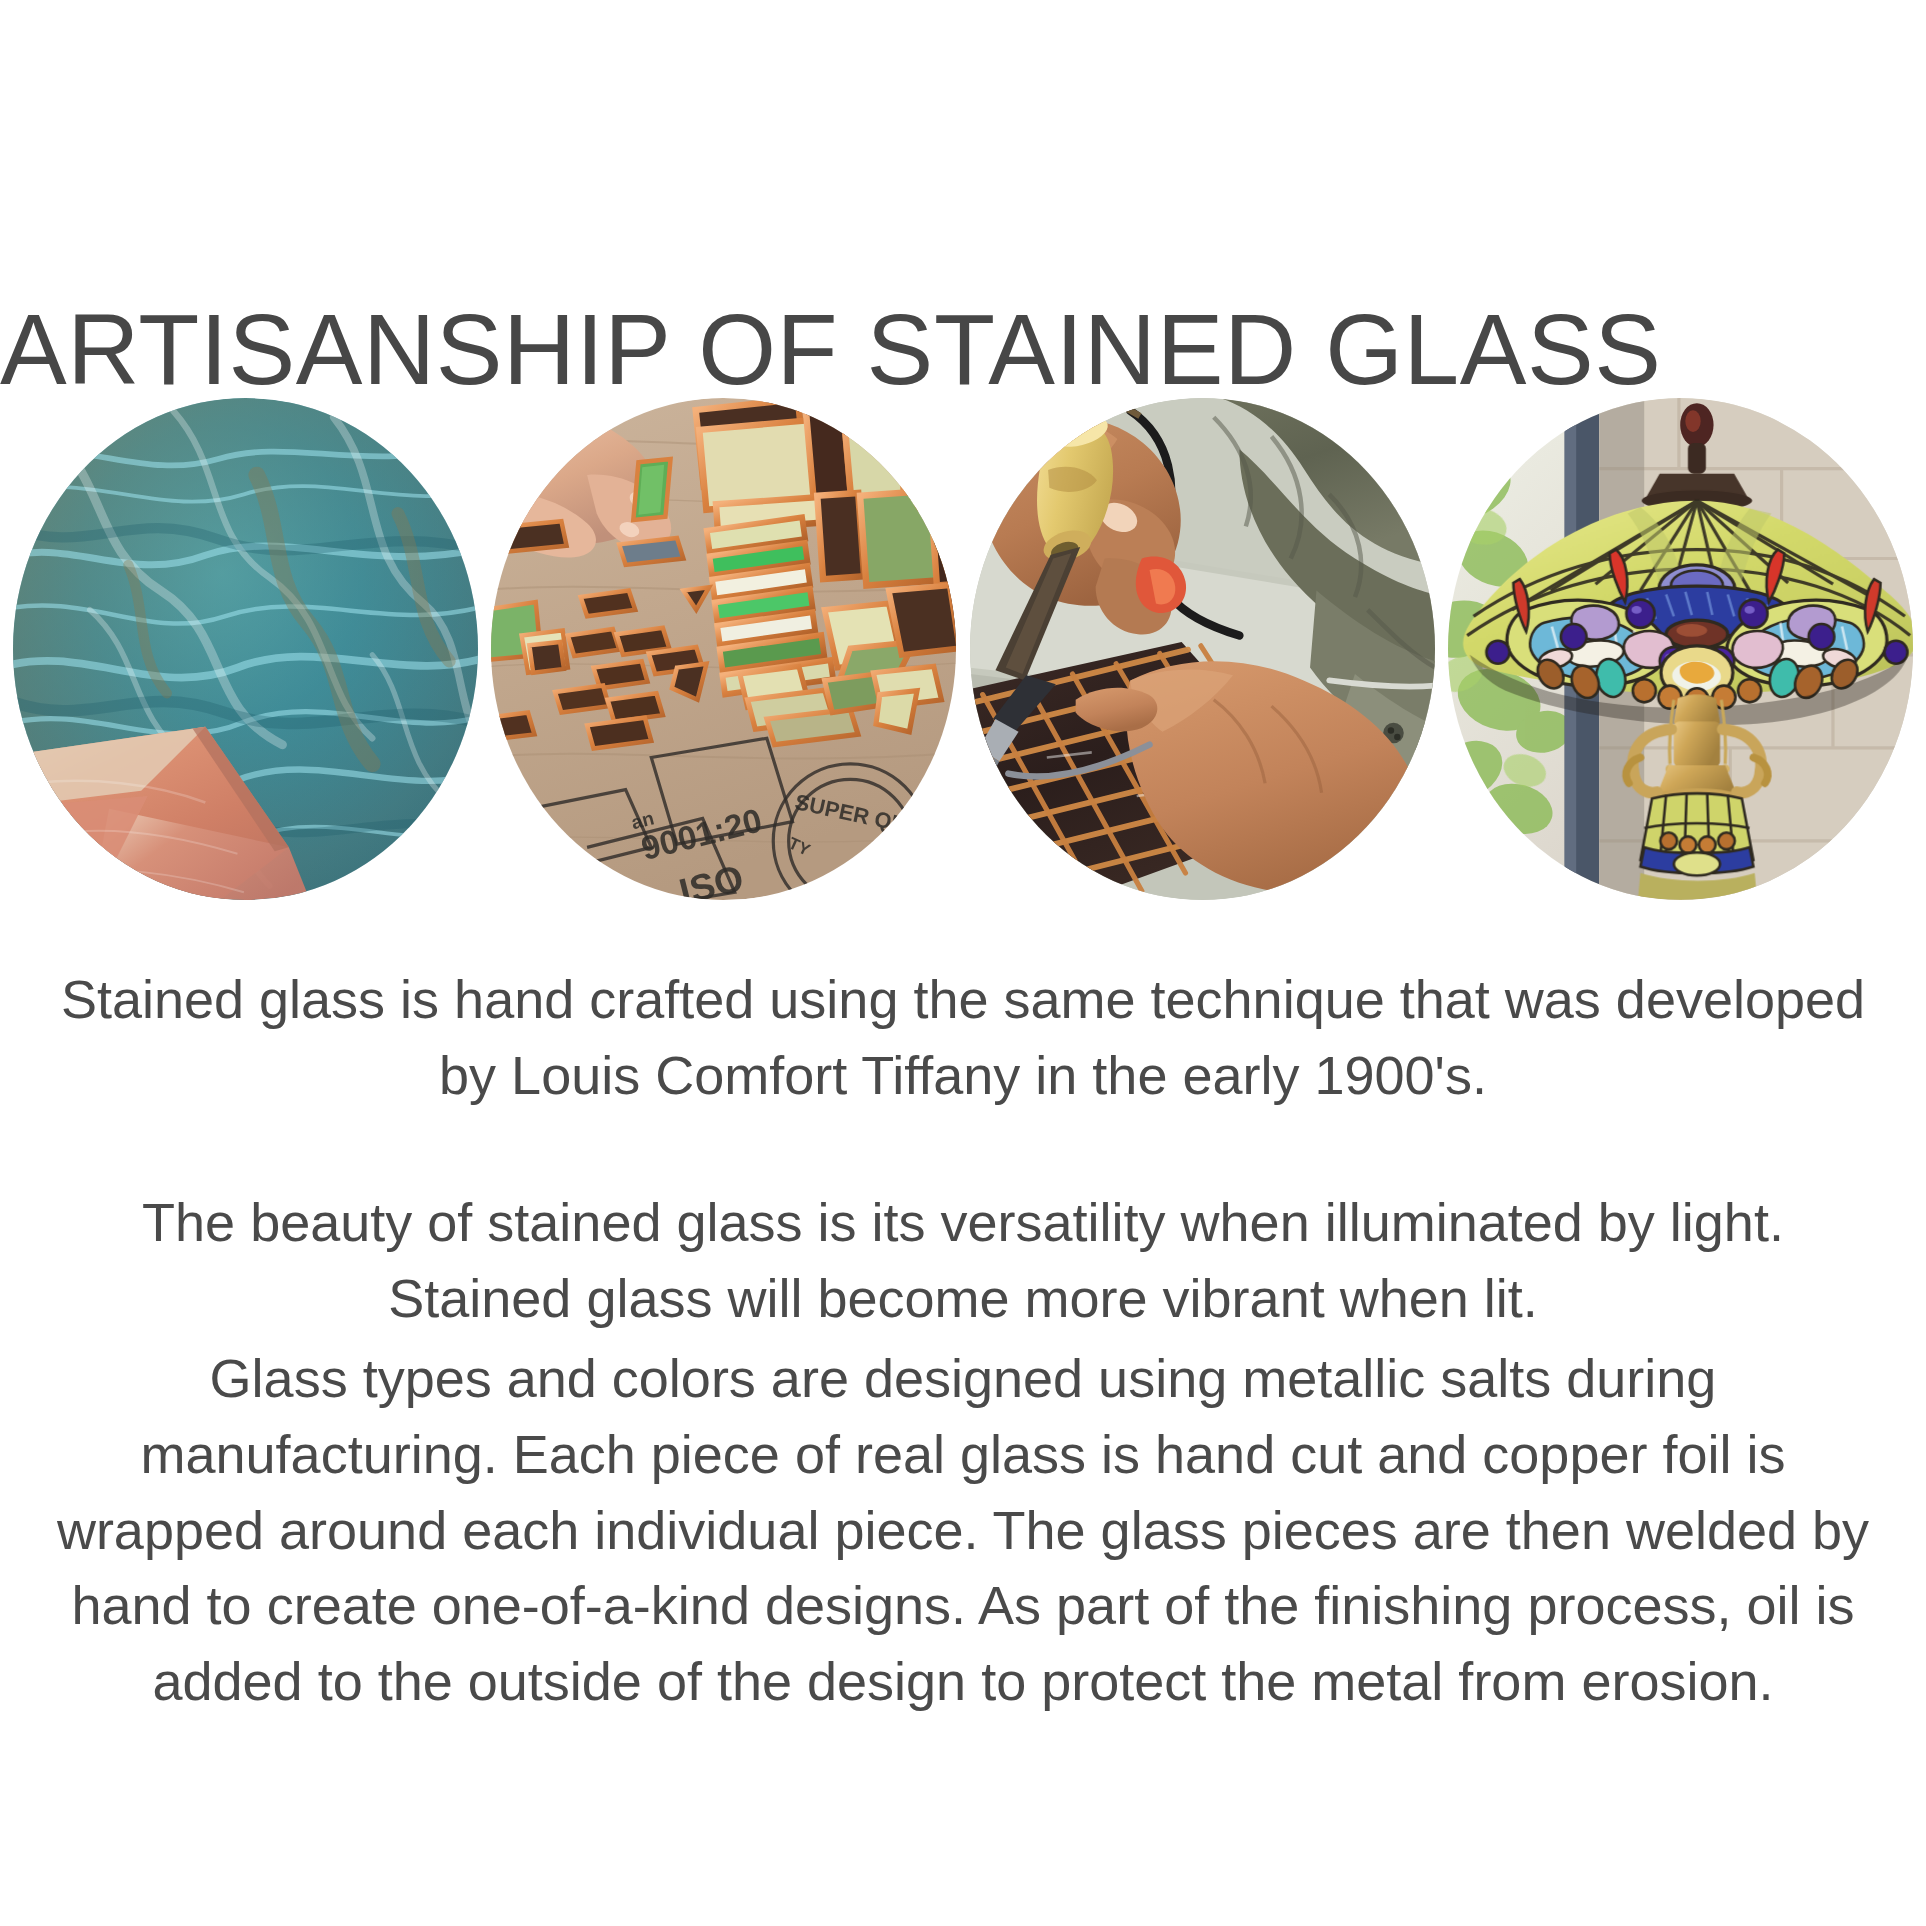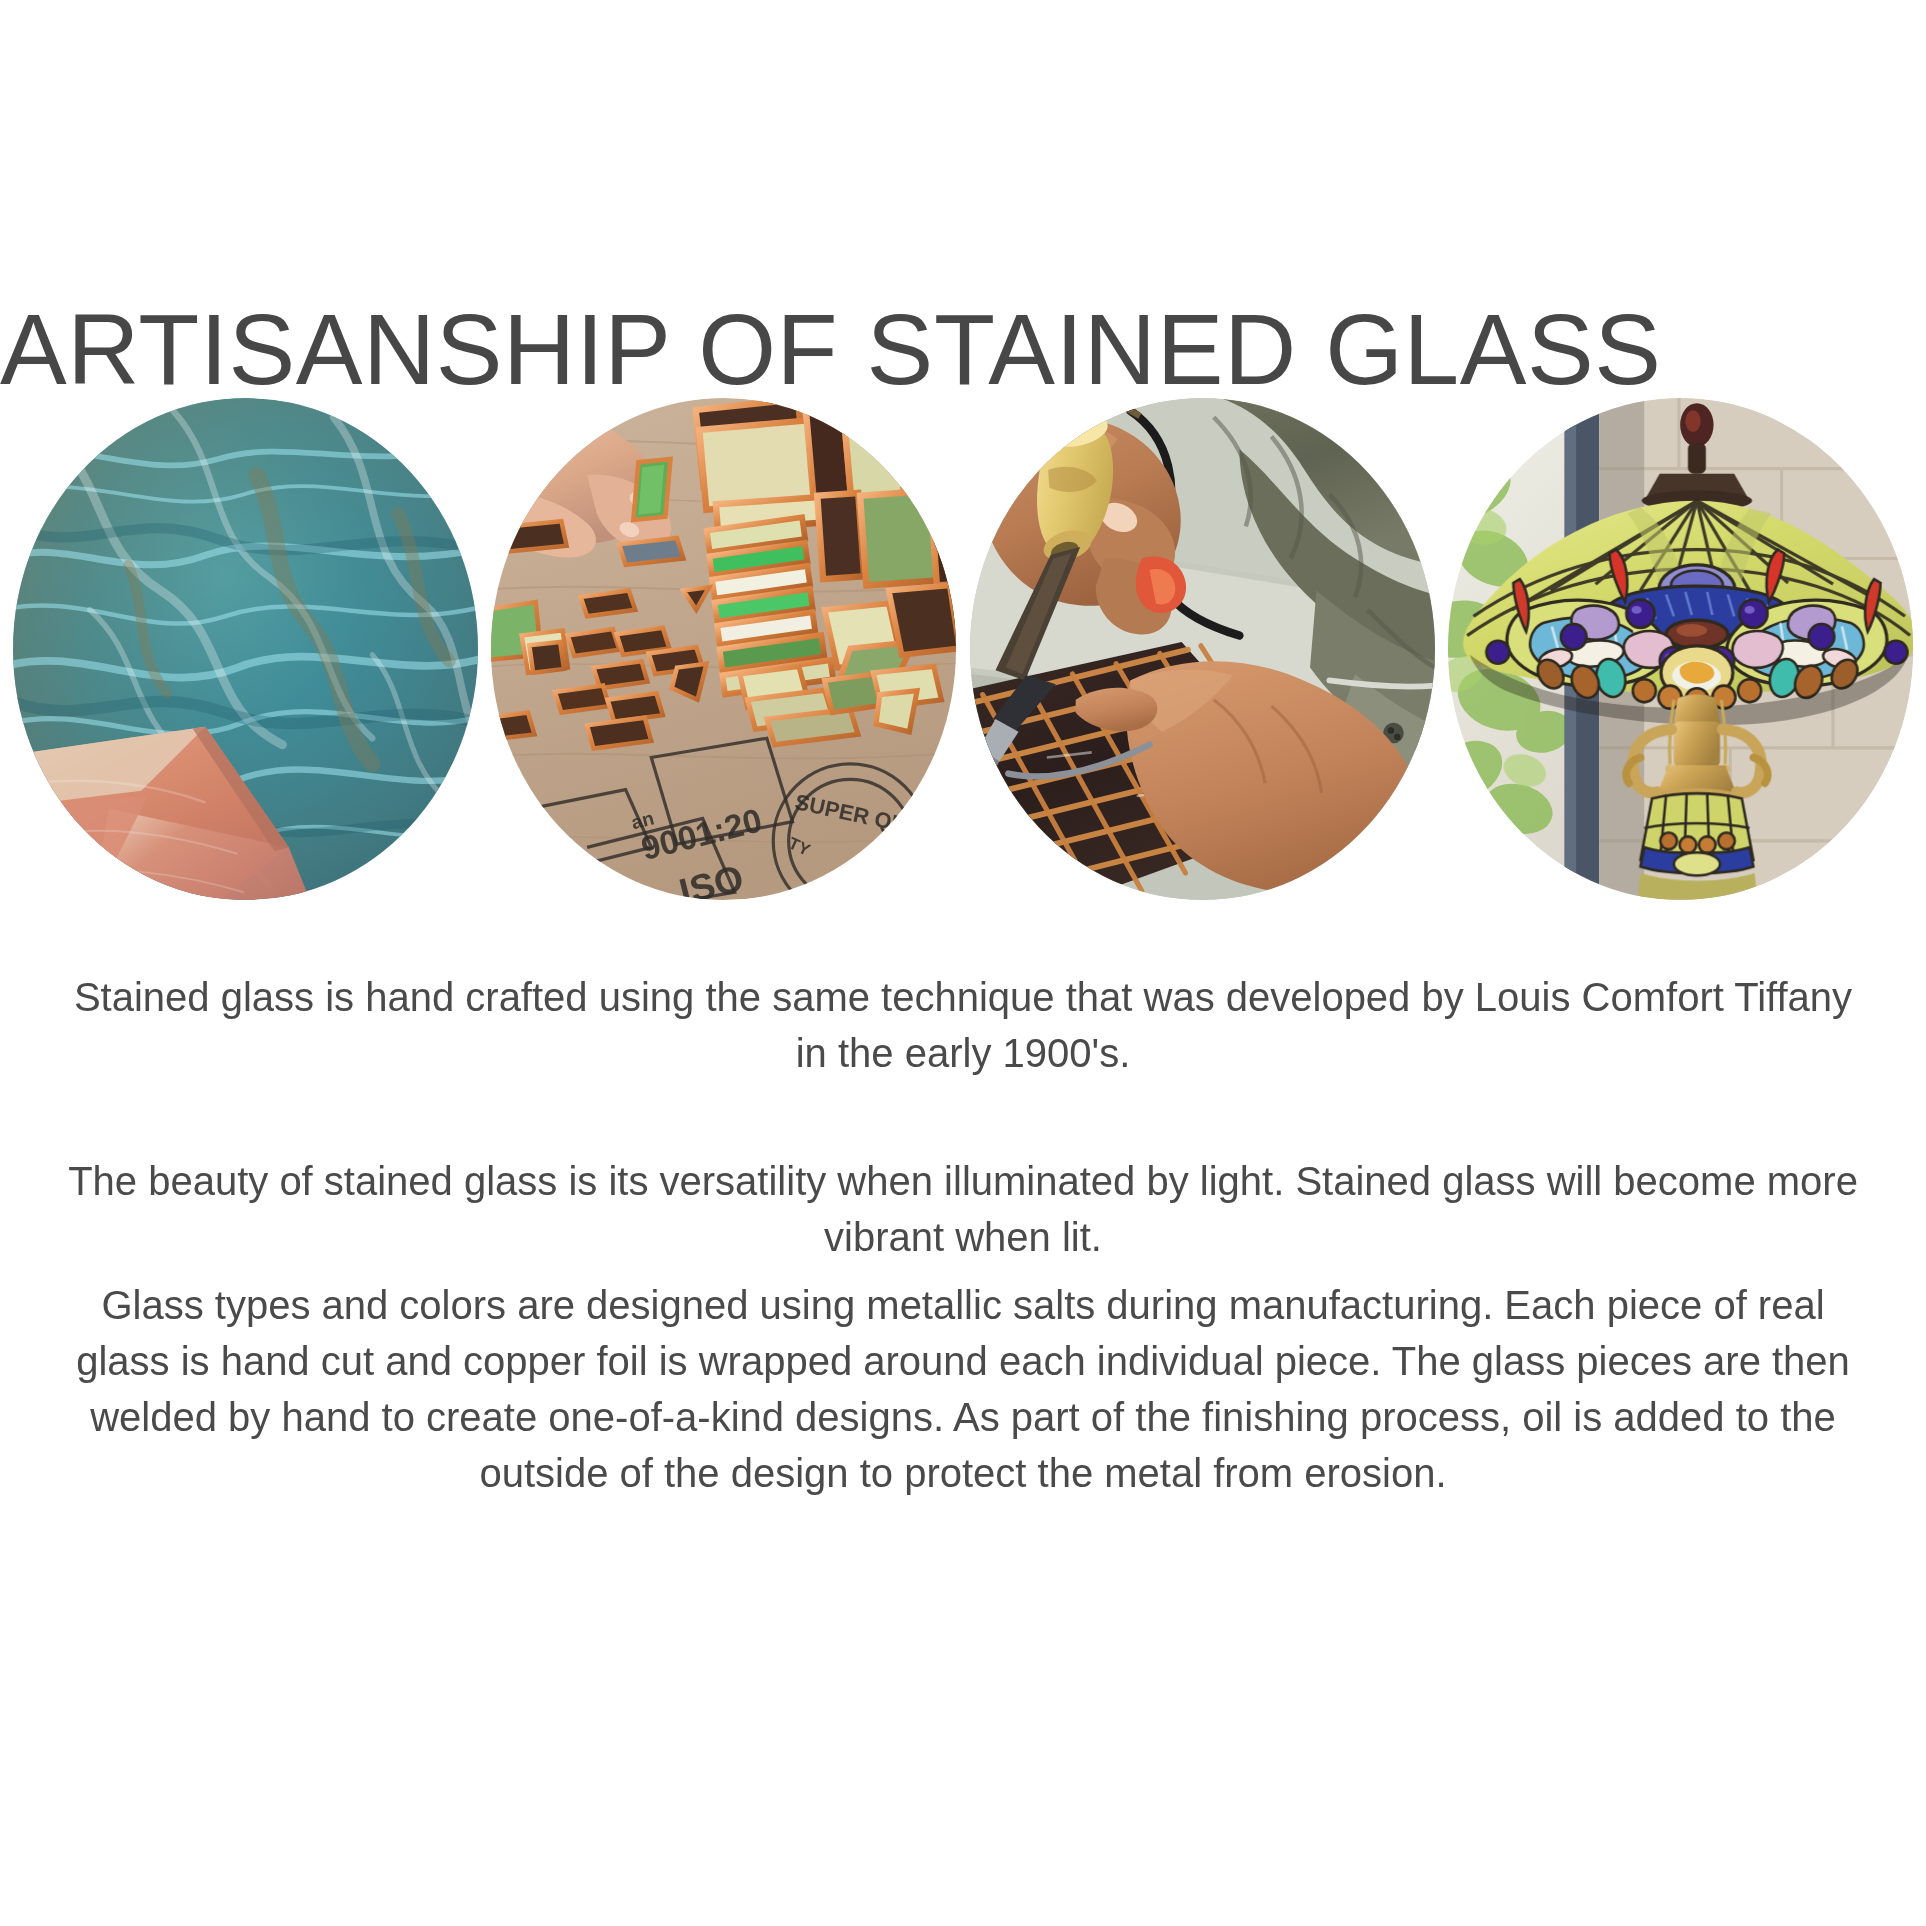--- a/index.html
+++ b/index.html
@@ -69,25 +69,25 @@
   
   .body-text {
     position: absolute;
     top: 957px;
     left: 45px;
     width: 1836px;
     text-align: center;
   }
   .para {
     font-family: "Liberation Sans", "DejaVu Sans", sans-serif;
-    font-size: 40px;
+    font-size: 54px;
     font-weight: 300;
     line-height: 1.40;
     color: #4a4a4a;
-    margin: 12px;
+    margin: 5px;
     letter-spacing: 0px;
   }
   .para.p1 { margin-bottom: 72px; }
   .para.p2 { margin-bottom: 76px; }
   .para.p3 { margin-bottom: 0; }
 </style>
 </head>
 <body>
 
 <div class="page">

